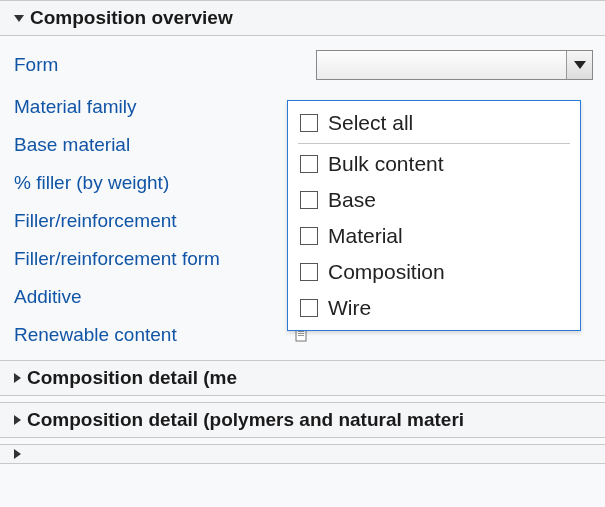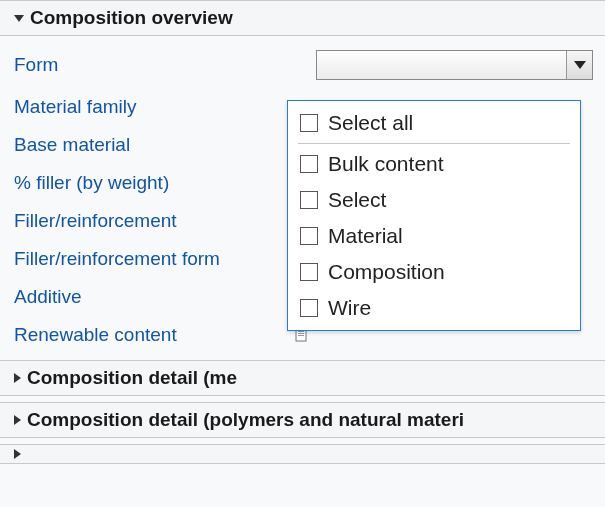--- a/index.html
+++ b/index.html
@@ -195,21 +195,21 @@
     <span class="chk"></span>
     <span>Select all</span>
   </div>
   <div class="sep"></div>
   <div class="opt">
     <span class="chk"></span>
     <span>Bulk content</span>
   </div>
   <div class="opt">
     <span class="chk"></span>
-    <span>Select</span>
+    <span>Base</span>
   </div>
   <div class="opt">
     <span class="chk"></span>
     <span>Material</span>
   </div>
   <div class="opt">
     <span class="chk"></span>
     <span>Composition</span>
   </div>
   <div class="opt">

